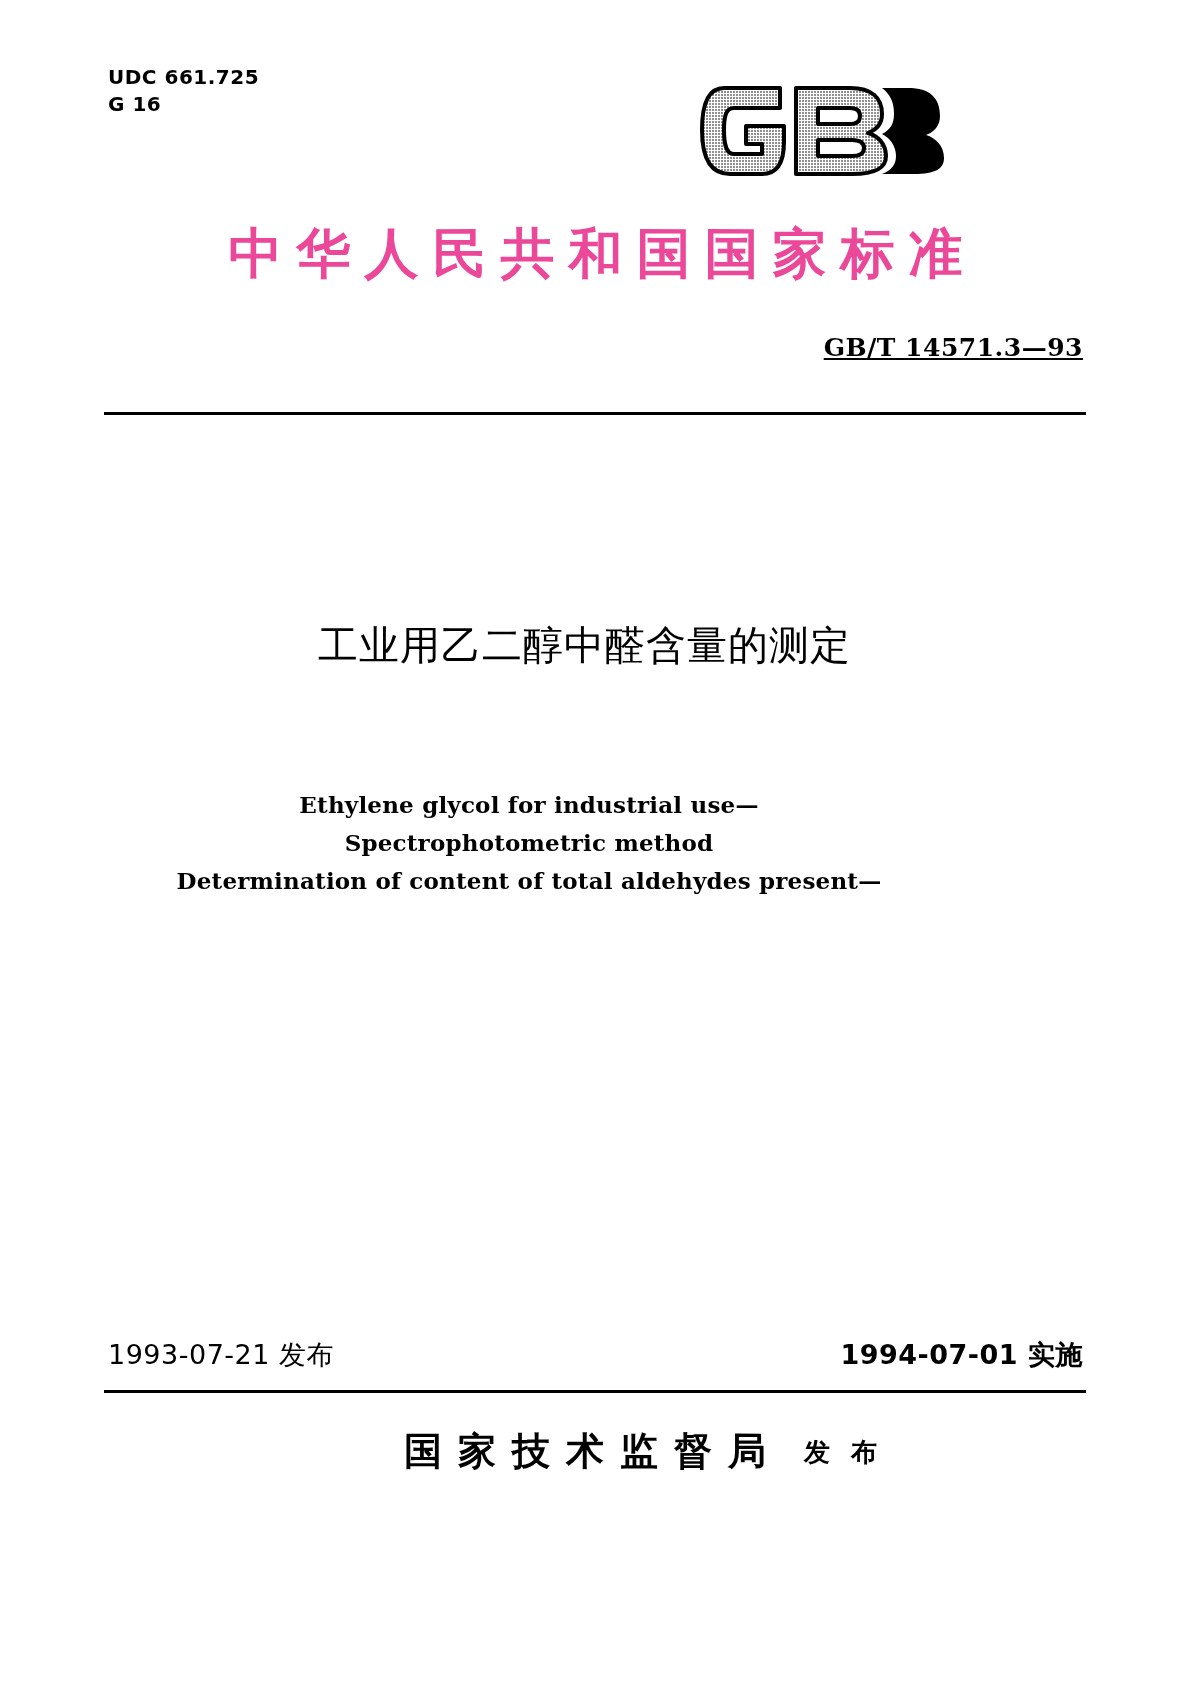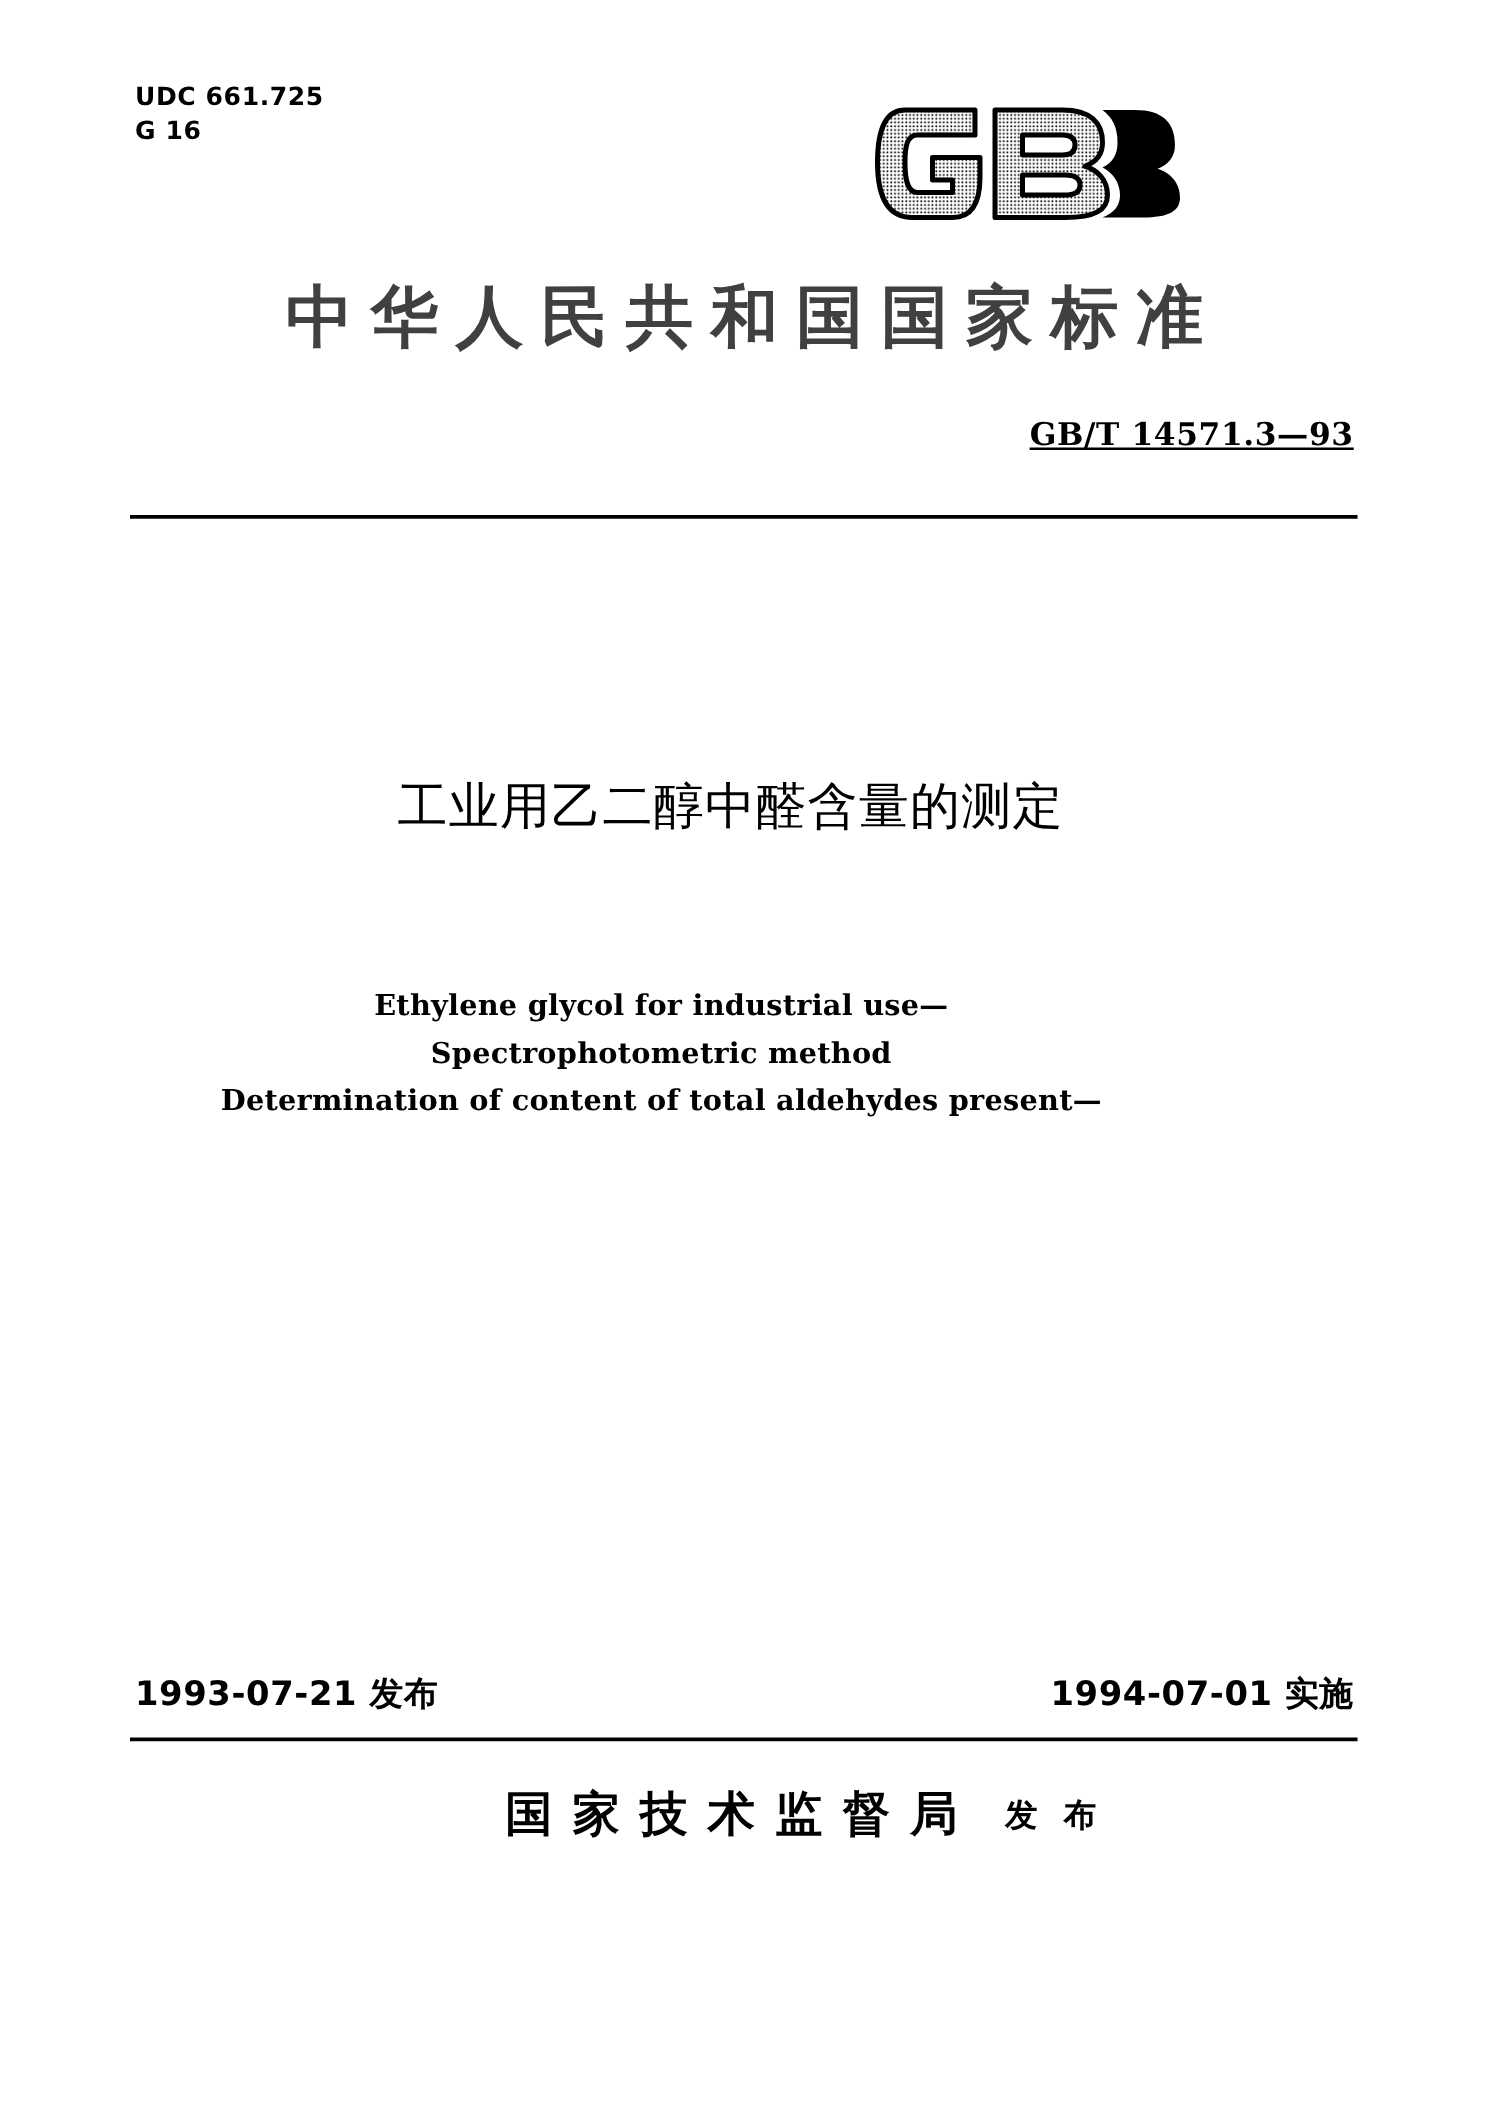--- a/index.html
+++ b/index.html
@@ -52,21 +52,21 @@
     position: absolute;
     left: 0;
     top: 218px;
     width: 1191px;
     text-align: center;
     font-family: Liberation Sans, sans-serif;
     font-weight: 700;
     font-size: 54px;
     letter-spacing: 14px;
     text-indent: 14px;
-    color: #404040;
+    color: #ec4899;
   }
 
   
   .std-number {
     position: absolute;
     right: 108px;
     top: 333px;
     font-family: "DejaVu Serif", "Liberation Serif", serif;
     font-weight: 700;
     font-size: 25px;
@@ -122,21 +122,21 @@
     letter-spacing: 0.2px;
   }
   .doc-title-en span { display: block; }
 
   
   .date-issue {
     position: absolute;
     left: 108px;
     top: 1337px;
     font-family: "DejaVu Sans", "Liberation Sans", sans-serif;
-    font-weight: 700;
+    font-weight: 400;
     font-size: 27px;
     letter-spacing: 0.5px;
     white-space: pre;
   }
   .date-effective {
     position: absolute;
     right: 108px;
     top: 1337px;
     font-family: "DejaVu Sans", "Liberation Sans", sans-serif;
     font-weight: 700;

